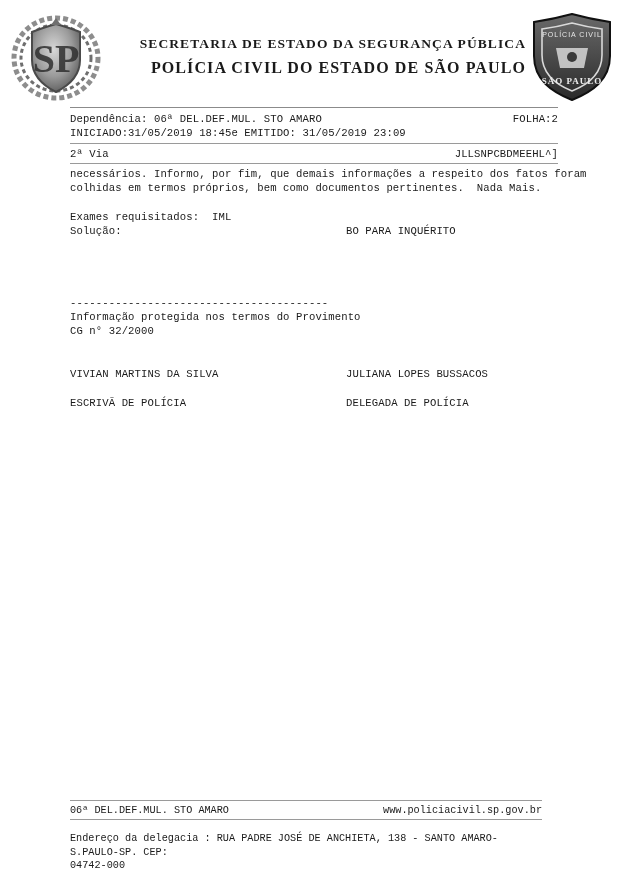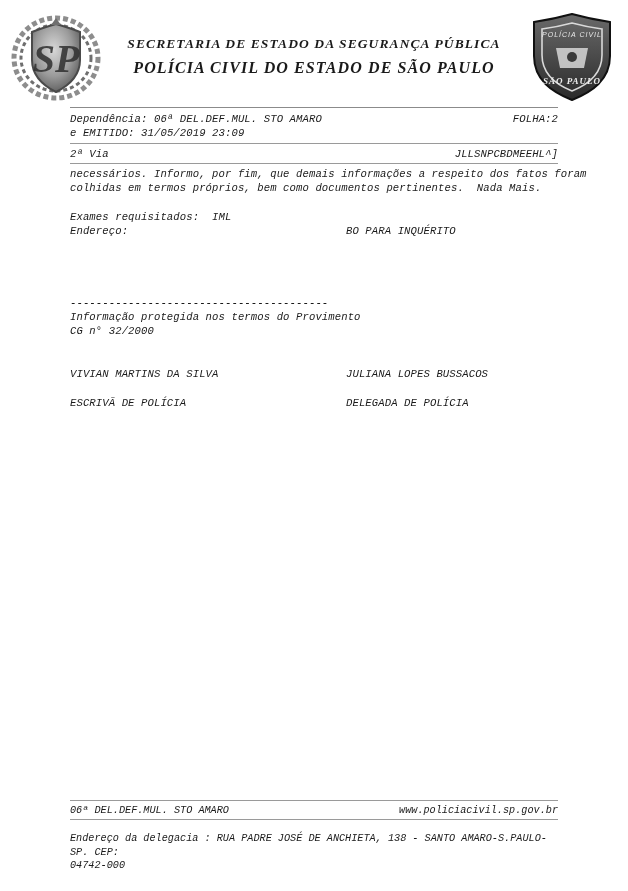--- a/index.html
+++ b/index.html
@@ -13,42 +13,41 @@
     font-family: "Liberation Mono", monospace;
     color: #1a1a1a;
     -webkit-font-smoothing: antialiased;
   }
   .page {
     position: relative;
     width: 628px;
     height: 891px;
     background: #fff;
     overflow: hidden;
-    font-style: italic;
   }
 
   
   .header {
     display: flex;
     align-items: center;
     justify-content: center;
     padding: 14px 10px 6px 10px;
     height: 104px;
     box-sizing: border-box;
   }
   .crest {
     width: 92px;
     height: 92px;
     flex: 0 0 92px;
     position: relative;
   }
   .crest svg { display:block; }
   .header-titles {
     flex: 1 1 auto;
-    text-align: center;
+    text-align: right;
     font-family: "Liberation Serif", serif;
     font-weight: bold;
     letter-spacing: 1.1px;
   }
   .header-titles .line1 {
     font-size: 13.5px;
     margin-bottom: 7px;
   }
   .header-titles .line2 {
     font-size: 16px;
@@ -87,21 +86,21 @@
     display: flex;
     white-space: pre;
   }
   .two-col .c1 { width: 276px; flex: 0 0 276px; white-space: pre; }
   .two-col .c2 { white-space: pre; }
 
   
   .footer {
     position: absolute;
     left: 0;
-    right: 0;
+    right: 16px;
     bottom: 18px;
     padding: 0 70px;
     box-sizing: border-box;
     font-size: 10.2px;
     line-height: 13.6px;
   }
   .footer .rowf {
     display: flex;
     justify-content: space-between;
     white-space: pre;
@@ -166,20 +165,21 @@
   <div class="doc">
 
     <hr class="rule">
 
     <div class="row">
       <span class="left">Dependência: 06ª DEL.DEF.MUL. STO AMARO</span>
       <span class="right">FOLHA:2</span>
     </div>
 
     <div class="two-col">
+      <span class="c2">INICIADO:31/05/2019 18:45</span>
       <span class="c2">e EMITIDO:</span>
       <span class="c2">&nbsp;</span>
       <span class="c2">31/05/2019 23:09</span>
     </div>
 
     <hr class="rule-thin">
 
     <div class="row">
       <span class="left">2ª Via</span>
       <span class="right">JLLSNPCBDMEEHL^]</span>
@@ -192,21 +192,21 @@
 
     <div class="blank"></div>
 
     <div class="two-col">
       <span class="c2">Exames requisitados:</span>
       <span class="c2">&nbsp;&nbsp;</span>
       <span class="c2">IML</span>
     </div>
 
     <div class="two-col">
-      <span class="c1">Endereço:</span>
+      <span class="c1">Solução:</span>
       <span class="c2">BO PARA INQUÉRITO</span>
     </div>
 
     <div class="blank"></div>
     <div class="blank"></div>
 
 
     <div class="blank"></div>
     <div class="blank"></div>
 

